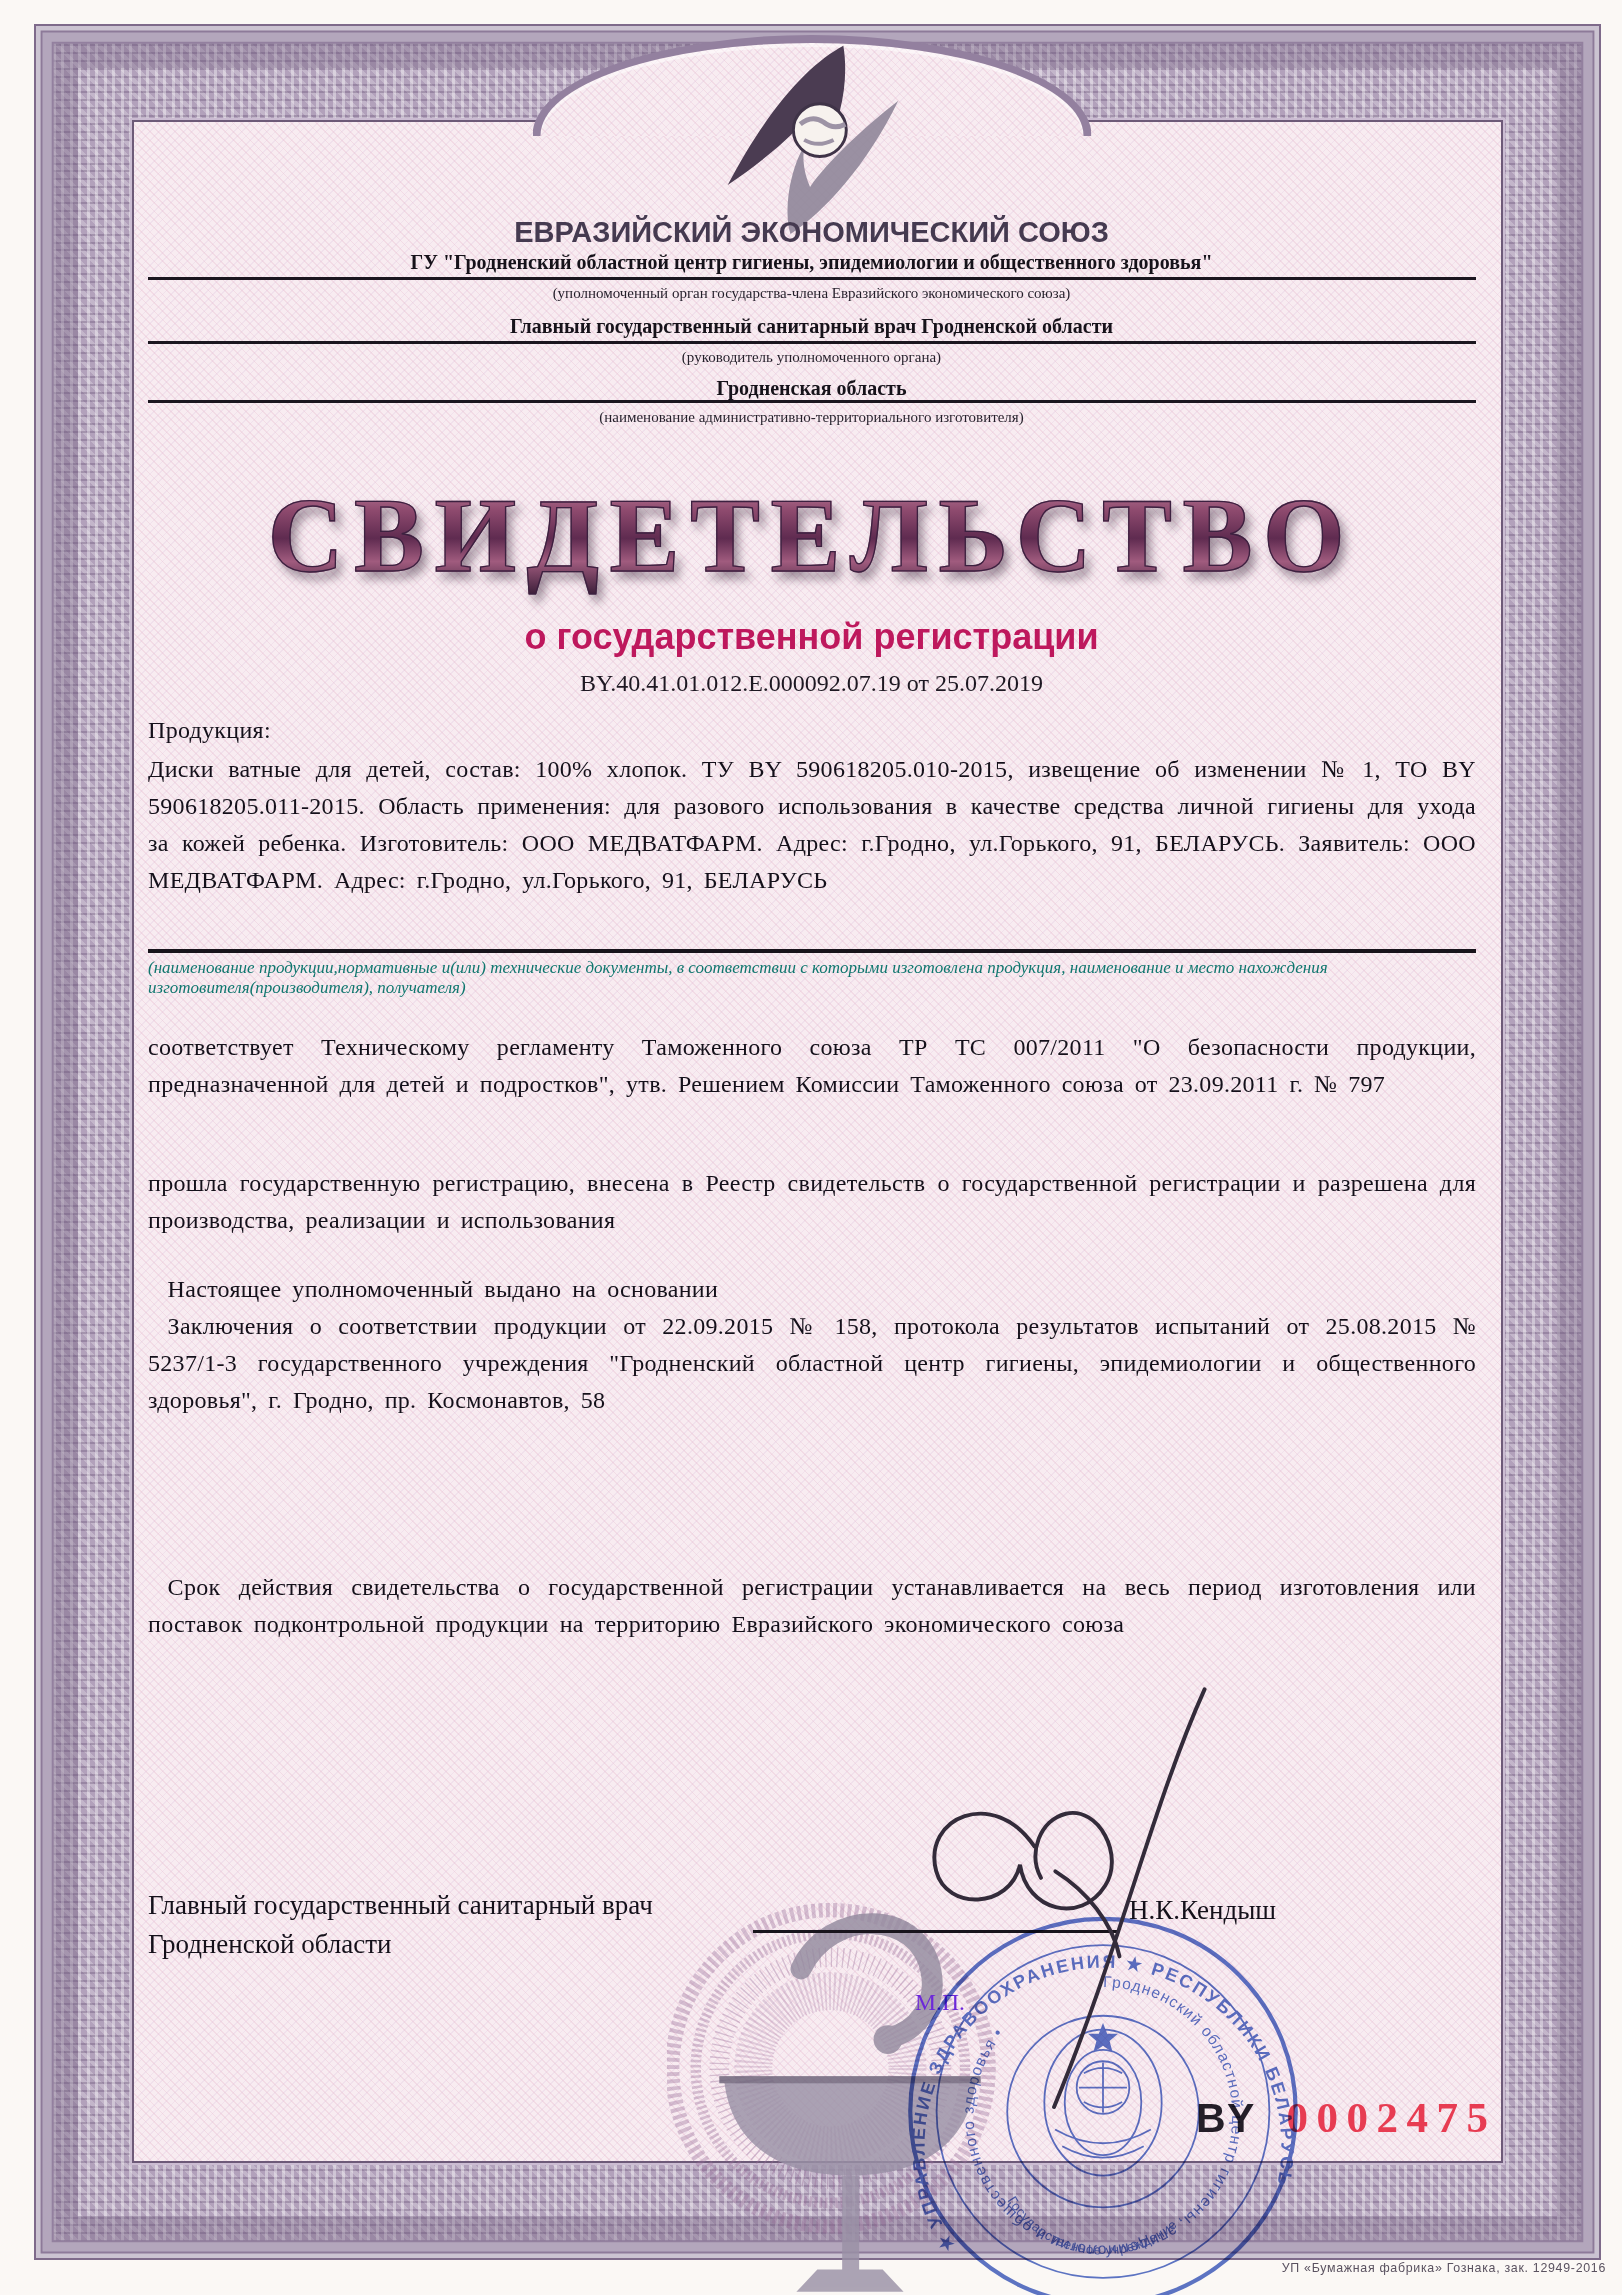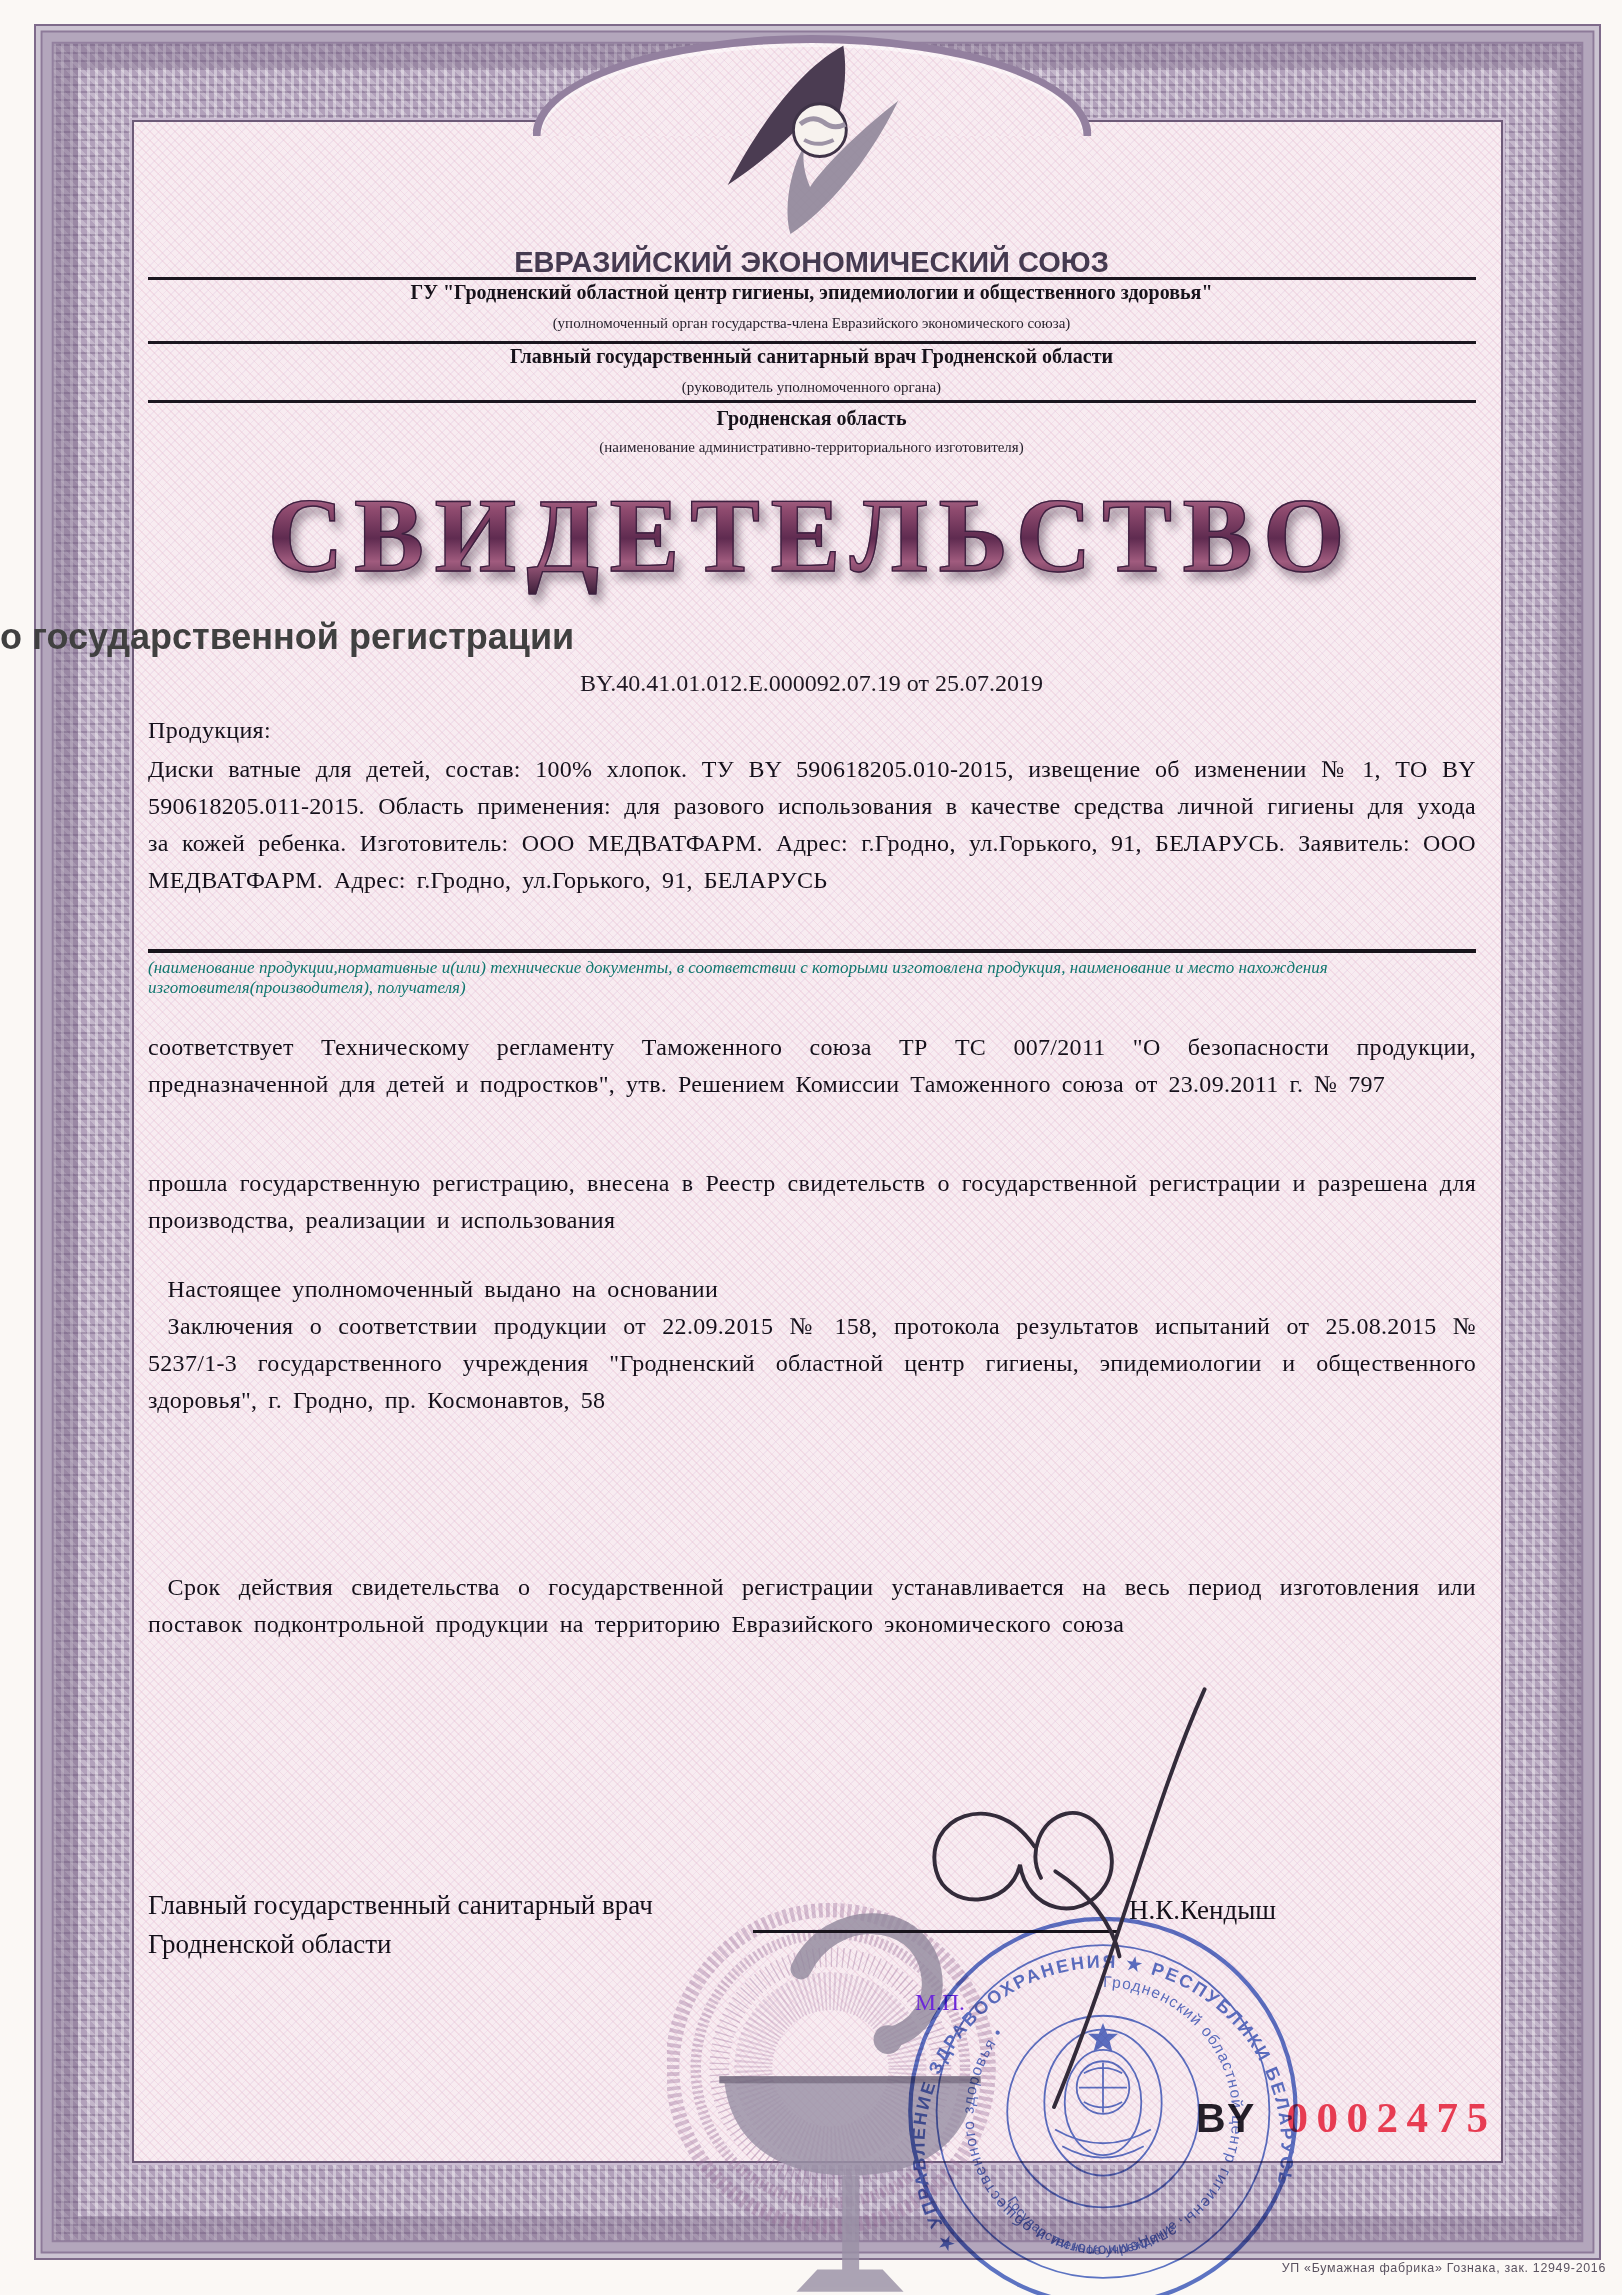--- a/index.html
+++ b/index.html
@@ -41,37 +41,37 @@
     background-color:#f8ecf1;
     background-image:
       repeating-linear-gradient(45deg, rgba(231,186,205,.33) 0 1.3px, rgba(231,186,205,0) 1.3px 5.9px),
       repeating-linear-gradient(-45deg, rgba(222,196,222,.28) 0 1.3px, rgba(222,196,222,0) 1.3px 5.9px);
     box-shadow: inset 0 3.9px 0 rgba(255,255,255,.5);
   }
   .eaeu{ position:absolute; left:50%; transform:translateX(-50%); top:38px; z-index:2; }
 
   .layer{ position:absolute; inset:0; z-index:5; }
 
-  .c{ text-align:center;margin-top:30px; }
+  .c{ text-align:center; }
   .hline{ position:absolute; left:148px; width:1328px; height:2.6px; background:#1b161f; }
   .union{ position:absolute; left:0; width:100%; top:216px;
     font-family:"Liberation Sans", sans-serif; font-weight:bold; font-size:29px; color:#453a50; letter-spacing:0px;}
   .orgline{ position:absolute; left:0; width:100%; font-weight:bold; font-size:20px; color:#16121a;}
   .smallnote{ position:absolute; left:0; width:100%; font-size:15px; color:#241f2a;}
 
   .bigtitle{
     position:absolute; left:0; width:100%; top:478px; text-align:center;
     font-family:"Liberation Serif", serif; font-weight:bold; font-size:105px; letter-spacing:10.5px; line-height:1.1;
     background:linear-gradient(180deg,#c98aa6 0%,#8e4a6e 28%,#5f2b50 52%,#a05b7e 72%,#3d1f3a 100%);
     -webkit-background-clip:text; background-clip:text; color:transparent;
     -webkit-text-stroke:1.3px #3c2140;
     filter:drop-shadow(5.9px 7.2px 4.6px rgba(70,50,70,.5));
   }
-  .subtitle{ position:absolute; left:0; width:100%; top:616px; 
-    font-family:"Liberation Sans", sans-serif; font-weight:bold; font-size:36px; color:#404040; }
+  .subtitle{ position:absolute; left:0; width:100%; top:616px; text-align:center;
+    font-family:"Liberation Sans", sans-serif; font-weight:bold; font-size:36px; color:#be185d; }
   .numline{ position:absolute; left:0; width:100%; top:670px; text-align:center; font-size:24px; color:#1d1822; }
 
   .bodytext{
     position:absolute; left:148px; width:1328px;
     font-size:24px; line-height:37px; letter-spacing:0.3px; word-spacing:4.6px;
     text-align:justify; color:#14101a;
   }
   .ind{ text-indent:19.6px; }
   .footnote{
     position:absolute; left:148px; width:1328px; top:958px; text-align:left;

